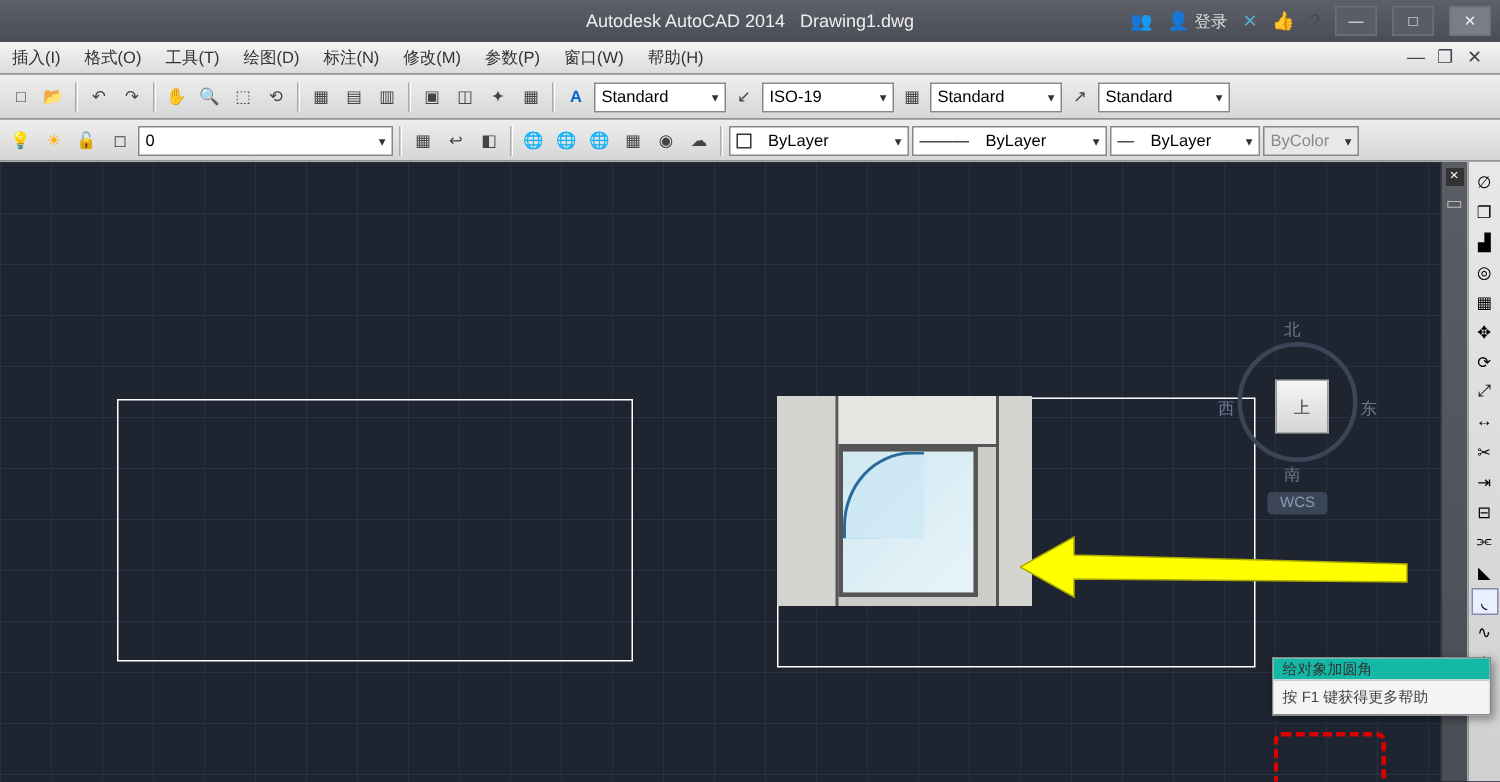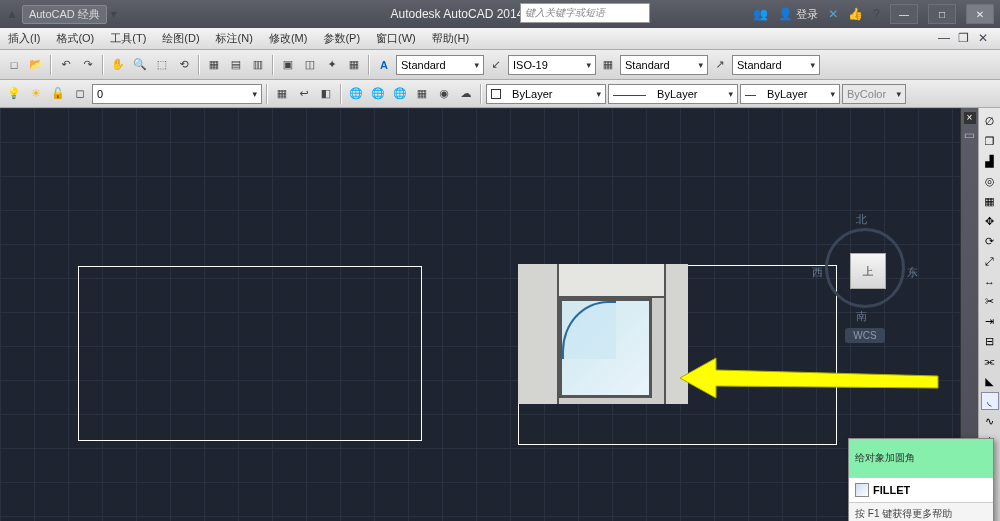--- a/index.html
+++ b/index.html
@@ -55,42 +55,34 @@
 .right-palette { position: absolute; right: 0; top: 108px; width: 40px; bottom: 0; display: flex; }
 .rp-slim { width: 18px; background: linear-gradient(#5a5d65, #4a4d55); border-left: 1px solid #333; display: flex; flex-direction: column; align-items: center; gap: 4px; padding-top: 4px; }
 .rp-slim .x { color: #fff; font-size: 10px; background: #333; width: 12px; height: 12px; text-align: center; line-height: 12px; }
 .rp-tools { width: 22px; background: linear-gradient(#e8e8e8, #d0d0d0); border-left: 1px solid #aaa; display: flex; flex-direction: column; align-items: center; gap: 2px; padding-top: 4px; }
 .rp-tools .rt { width: 18px; height: 18px; border: 1px solid transparent; display: flex; align-items: center; justify-content: center; cursor: pointer; font-size: 11px; }
 
 .dashed-box { position: absolute; right: 36px; top: 380px; width: 75px; height: 55px; border: 3px dashed #d00; border-radius: 6px; }
 
 .tooltip { position: absolute; right: 6px; top: 438px; width: 146px; background: #fff; border: 1px solid #888; box-shadow: 2px 2px 6px rgba(0,0,0,0.4); font-size: 11px; }
 .tooltip .tt-hdr { background: #4a4d55; color: #ddd; padding: 3px 6px; font-size: 10px; }
-.tooltip .tt-sub { background: #86efac; color: #333; padding: 12px 6px; font-size: 10px; }
+.tooltip .tt-sub { background: #14b8a6; color: #333; padding: 0 6px; font-size: 10px; }
 .tooltip .tt-cmd { padding: 5px 6px; display: flex; align-items: center; gap: 4px; border-top: 1px solid #ccc; }
 .tooltip .tt-cmd .ci { width: 14px; height: 14px; border: 1px solid #888; background: linear-gradient(135deg, #cde, #fff); }
 .tooltip .tt-help { background: #f4f4f4; padding: 4px 6px; font-size: 10px; color: #444; border-top: 1px solid #ccc; }
 
 svg { display: block; }
 .ic-glyph { font-size: 12px; color: #445; }
 </style>
 </head>
 <body>
 
 <div class="titlebar">
-  <div class="workspace">
-    <span class="ic-glyph">▲</span>
-    <span class="ws-sel">AutoCAD 经典</span>
-    <span class="ic-glyph">▾</span>
-  </div>
   <div class="title-text">
     <span>Autodesk AutoCAD 2014</span>&nbsp;&nbsp;&nbsp;<span>Drawing1.dwg</span>
-  </div>
-  <div class="search">
-    <span style="font-style:italic">键入关键字或短语</span>
   </div>
   <div class="right">
     <span class="ic-glyph">👥</span>
     <span class="login">
       <span class="ic-glyph">👤</span>
       <span>登录</span>
     </span>
     <span class="ic-glyph" style="color:#5ac">✕</span>
     <span class="ic-glyph" style="color:#f90">👍</span>
     <span class="ic-glyph">?</span>
@@ -246,18 +238,14 @@
     <span class="rt">⫘</span>
     <span class="rt">◣</span>
     <span class="rt" style="border:1px solid #88a;background:#e8f0ff">◟</span>
     <span class="rt">∿</span>
     <span class="rt">✸</span>
   </div>
 </div>
 
 <div class="tooltip">
   <div class="tt-sub">给对象加圆角</div>
-  <div class="tt-cmd">
-    <span class="ci"></span>
-    <b>FILLET</b>
-  </div>
   <div class="tt-help">按 F1 键获得更多帮助</div>
 </div>
 
 </body></html>

